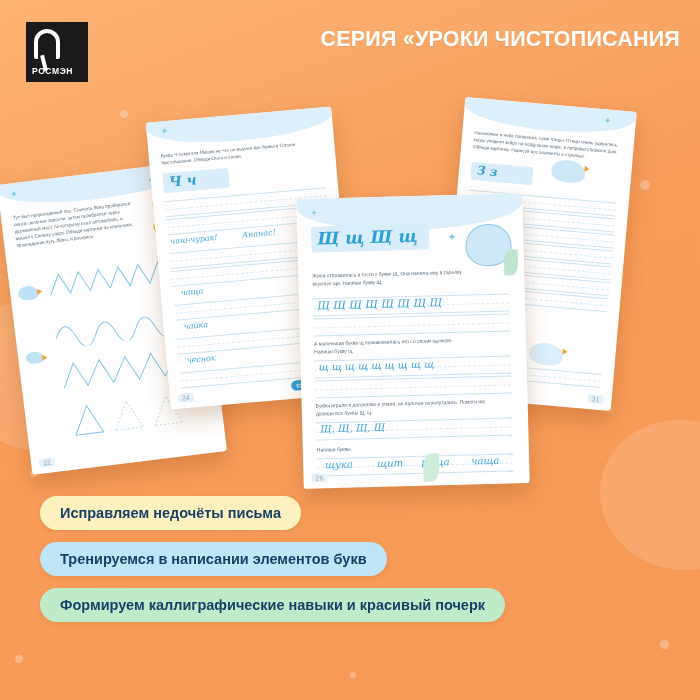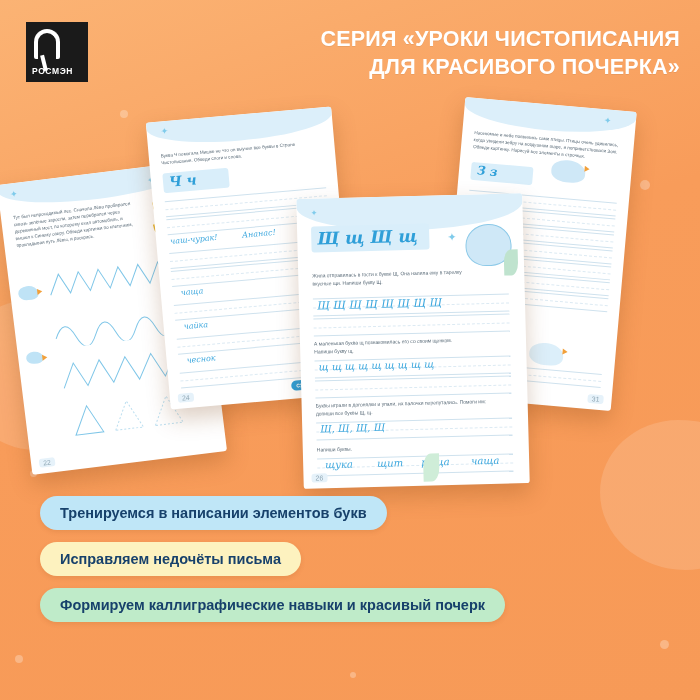--- a/index.html
+++ b/index.html
@@ -258,21 +258,20 @@
   <div class="dot" style="left:350px; top:672px; width:6px; height:6px;"></div>
   <div class="dot" style="left:15px; top:655px; width:8px; height:8px;"></div>
 
   <div class="logo">
     <div class="mark"></div>
     <div class="logo-text">РОСМЭН</div>
   </div>
 
   <div class="headline">
     <div>СЕРИЯ «УРОКИ ЧИСТОПИСАНИЯ</div>
-    <div>ДЛЯ КРАСИВОГО ПОЧЕРКА»</div>
   </div>
 
   <div class="page" id="page-22">
     <div class="topwave"></div>
     <div class="star" style="left:12px; top:6px;">✦</div>
     <div class="star" style="left:150px; top:10px; font-size:7px;">✦</div>
 
     <div class="ptext" style="left:12px; top:32px; width:124px;">Тут был непроходимый лес. Сначала Лёва пробирался сквозь зелёные заросли, затем перебрался через деревянный мост, по которому ехал автомобиль, и вышел к Синему озеру. Обведи картинки по клеточкам, прокладывая путь Лёвы, и раскрась.</div>
 
     <div class="ill banana" style="left:152px; top:36px;"></div>
@@ -392,18 +391,18 @@
     <div class="hand" style="left:74px; top:261px; font-size:10px;">щит</div>
     <div class="hand" style="left:118px; top:261px; font-size:10px;">роща</div>
     <div class="hand" style="left:168px; top:261px; font-size:10px;">чаща</div>
 
     <div class="ill leaf" style="left:120px; top:258px; width:16px; height:28px; background:#CFEDD8;"></div>
 
     <div class="pagenum">26</div>
   </div>
 
   <div class="bullets">
+    <div class="bullet-row"><span class="bullet b2">Исправляем недочёты письма</span></div>
     <div class="bullet-row"><span class="bullet b1">Тренируемся в написании элементов букв</span></div>
-    <div class="bullet-row"><span class="bullet b2">Исправляем недочёты письма</span></div>
     <div class="bullet-row"><span class="bullet b3">Формируем каллиграфические навыки и красивый почерк</span></div>
   </div>
 
 </div>
 
 </body></html>

